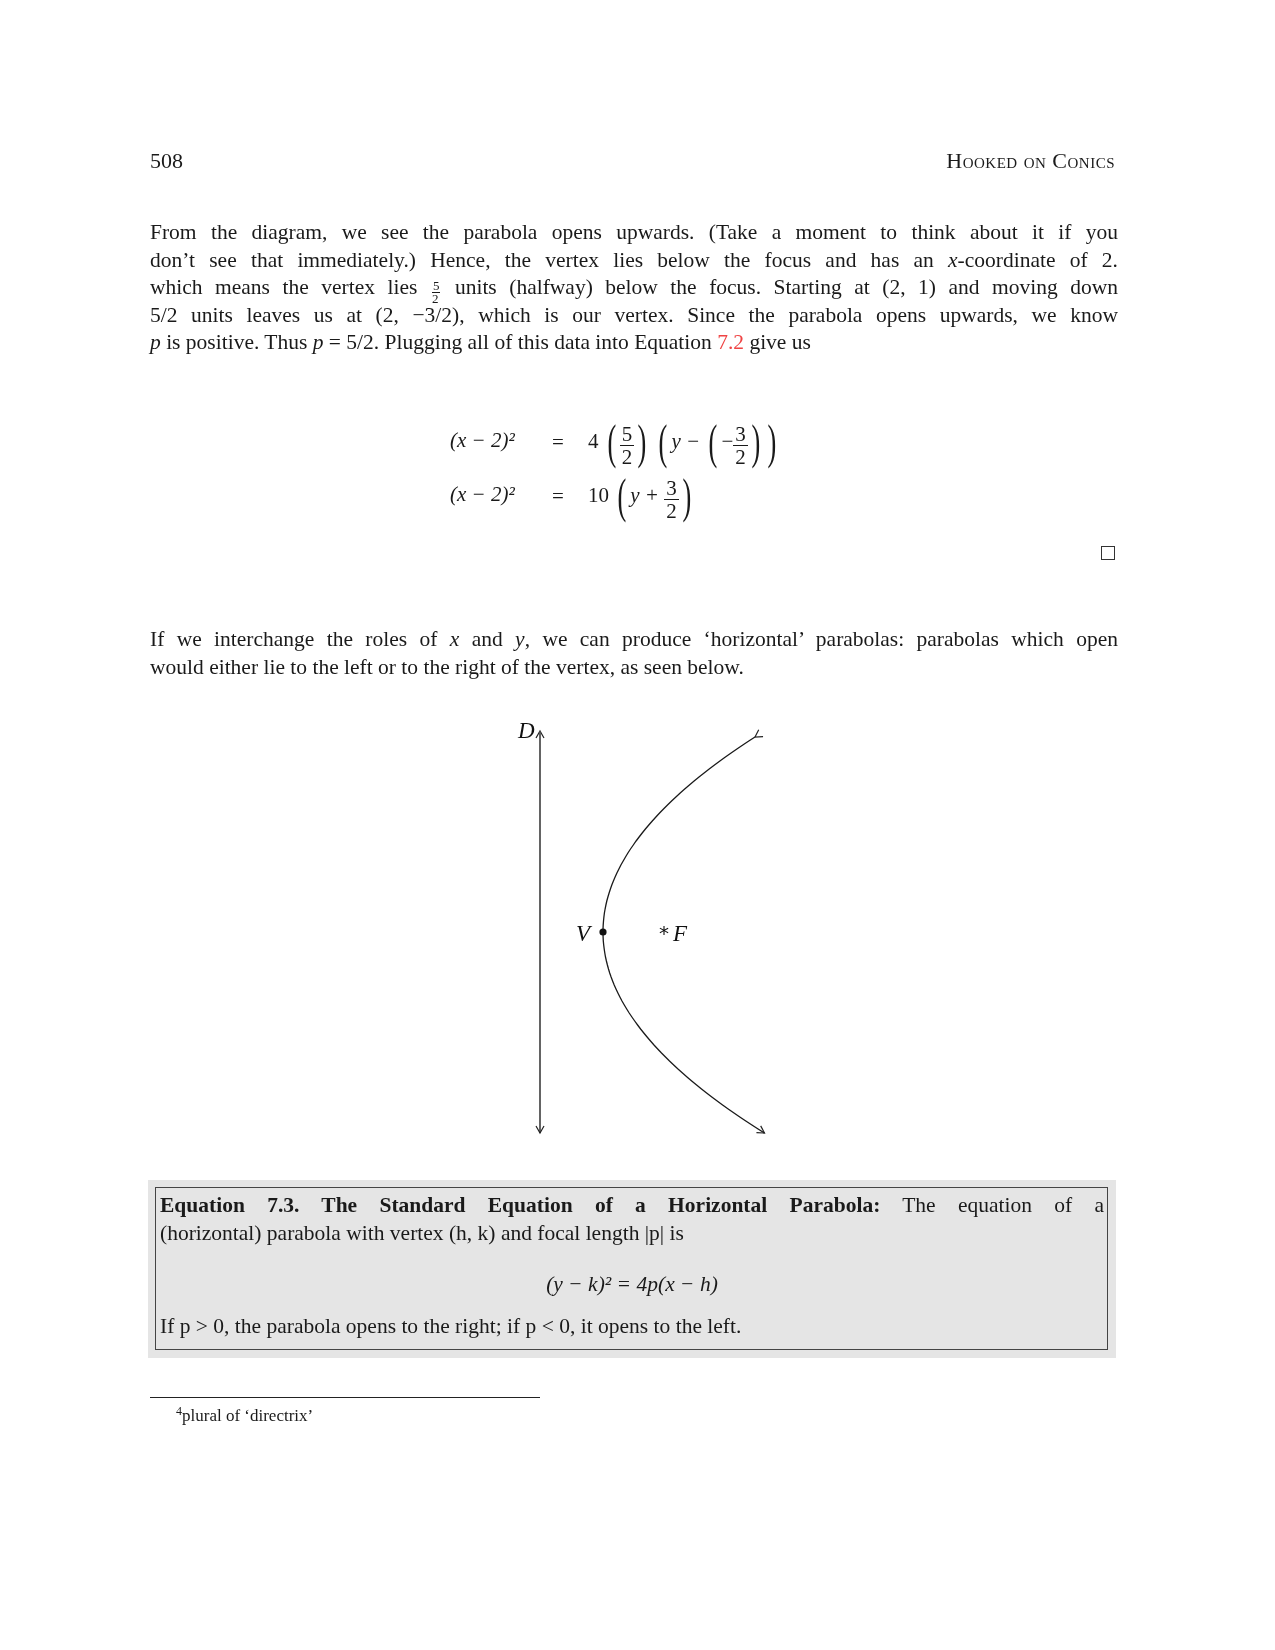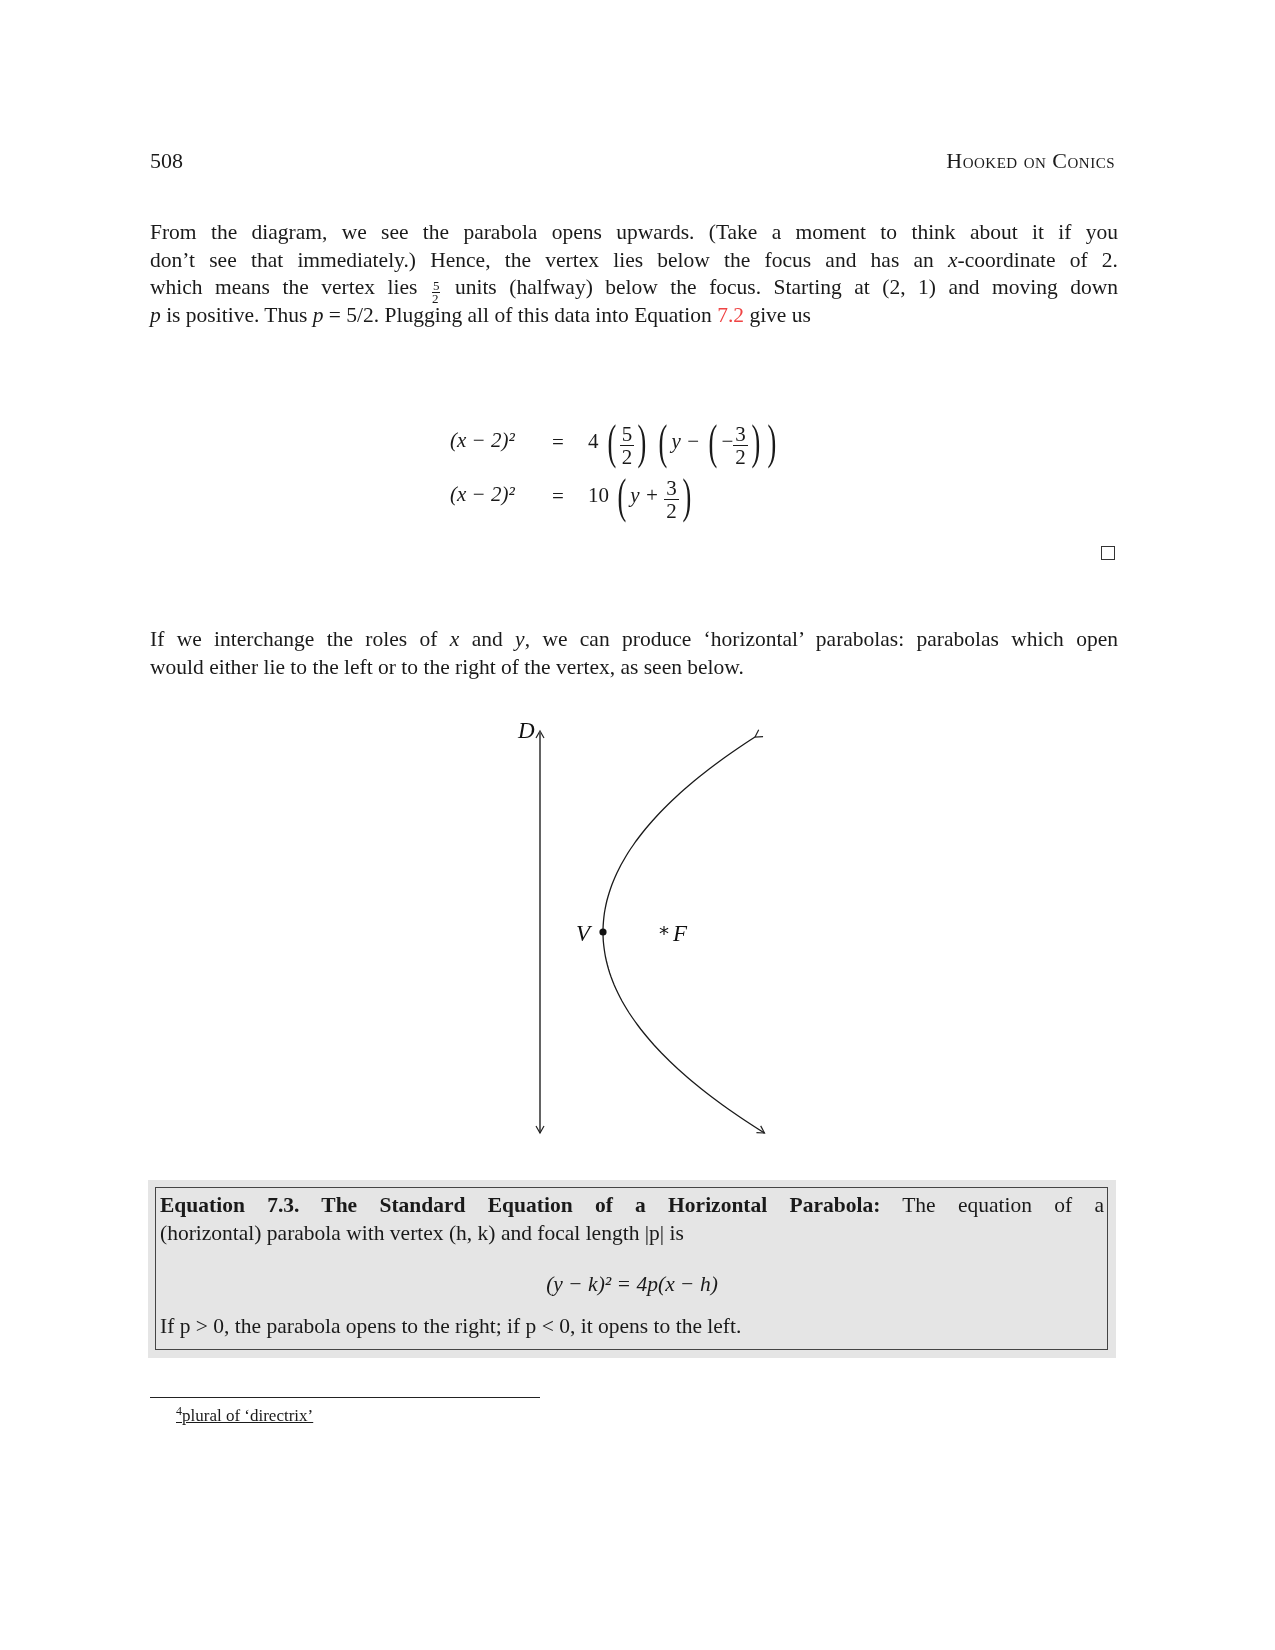--- a/index.html
+++ b/index.html
@@ -24,33 +24,34 @@
   .dfrac { display: inline-block; vertical-align: -16px; text-align: center; font-size: 21px; line-height: 22px; }
   .dfrac .num { display: block; border-bottom: 1px solid #1a1a1a; padding: 0 2px; }
   .dfrac .den { display: block; }
   .qed { left: 1101px; top: 546px; width: 14px; height: 14px; border: 1.5px solid #333; box-sizing: border-box; }
   .diagram { left: 0; top: 0; width: 1275px; height: 1650px; pointer-events: none; }
   .box-outer { left: 148px; top: 1180px; width: 968px; height: 178px; background: #e5e5e5; }
   .box-inner { left: 155px; top: 1187px; width: 953px; height: 163px; border: 1.4px solid #444; box-sizing: border-box; }
   .box-text { left: 160px; width: 944px; font-size: 21.5px; line-height: 27.6px; }
   .bold { font-weight: bold; }
   .footrule { left: 150px; top: 1397px; width: 390px; height: 1.4px; background: #222; }
-  .foot { left: 176px; top: 1404px; font-size: 17px; text-decoration: underline; }
+  .foot { left: 176px; top: 1404px; font-size: 17px; }
   .foot .fsup { font-size: 12px; vertical-align: 6px; }
 </style>
 </head>
 <body>
 
 <div class="abs hdr pagenum">508</div>
 <div class="abs hdr runhead">Hooked on Conics</div>
 
 <div class="abs para" style="top:219px;">
   <span class="line"><span>From the diagram, we see the parabola opens upwards. (Take a moment to think about it if you</span></span>
   <span class="line"><span>don’t see that immediately.) Hence, the vertex lies below the focus and has an </span><span class="i">x</span><span>-coordinate of 2.</span></span>
   <span class="line"><span>which means the vertex lies </span><span class="frac"><span class="num">5</span><span class="den">2</span></span><span> units (halfway) below the focus. Starting at (2, 1) and moving down</span></span>
+  <span class="line"><span>5/2 units leaves us at (2, −3/2), which is our vertex. Since the parabola opens upwards, we know</span></span>
   <span class="line last"><span class="i">p</span><span> is positive. Thus </span><span class="i">p</span><span> = 5/2. Plugging all of this data into Equation </span><a class="link">7.2</a><span> give us</span></span>
 </div>
 
 <div class="abs eq" style="left:0;top:0;">
   <div class="eqrow" style="left:450px;top:428px;">
     <span class="i">(x − 2)²</span>
   </div>
   <div class="eqrow" style="left:552px;top:430px;">=</div>
   <div class="eqrow" style="left:588px;top:418px;">
     <span>4</span>

